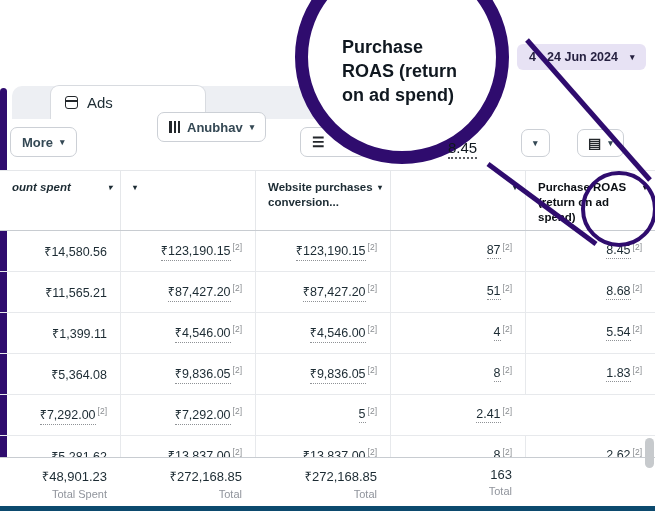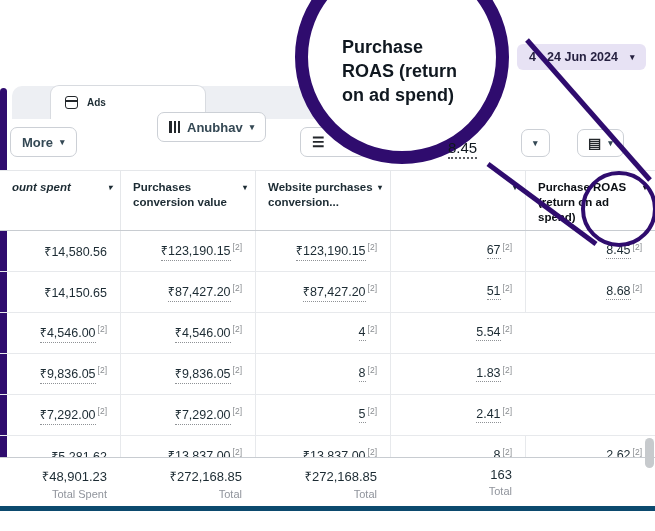--- a/index.html
+++ b/index.html
@@ -18,21 +18,21 @@
   .caret{font-size:9px;line-height:1;}
 
   
   .accent-bar{position:absolute;left:0;top:88px;width:7px;height:374px;background:var(--c-purple,#2f0c6e);border-radius:4px;}
 
   
   .tabstrip{position:absolute;left:12px;top:86px;width:330px;height:33px;background:#edeff3;border-radius:10px 10px 0 0;}
   .tab{
     position:absolute;left:50px;top:85px;width:156px;height:34px;background:#fff;
     border:1px solid #d8dbe0;border-bottom:none;border-radius:9px 9px 0 0;
-    display:flex;align-items:center;gap:9px;padding:0 0 0 14px;font-size:10px;font-weight:700;cursor:pointer;
+    display:flex;align-items:center;gap:9px;padding:0 0 0 14px;font-size:15px;font-weight:400;cursor:pointer;
   }
   .tab-icon{width:13px;height:13px;border:1.6px solid #23272b;border-radius:3px;position:relative;flex:0 0 auto;}
   .tab-icon::after{content:"";position:absolute;left:0;right:0;top:3px;height:1.6px;background:#23272b;}
 
   
   .btn{
     position:absolute;height:30px;background:#fff;border:1px solid #ccd0d6;border-radius:7px;
     display:flex;align-items:center;gap:7px;padding:8px 11px;font-size:13px;font-weight:600;color:#344854;cursor:pointer;white-space:nowrap;
   }
   .btn-more{left:10px;top:127px;}
@@ -131,21 +131,20 @@
     <span class="glyph-icon">▤</span>
     <span class="caret">▾</span>
   </div>
 
   <div class="thead grid">
     <div class="hcell">
       <span class="lbl">ount spent</span>
       <span class="hcaret">▾</span>
     </div>
     <div class="hcell">
-      <span class="lbl">Purchases conversion value</span>
       <span class="hcaret">▾</span>
     </div>
     <div class="hcell">
       <span class="lbl">Website purchases conversion...</span>
       <span class="hcaret">▾</span>
     </div>
     <div class="hcell">
       <span class="lbl"></span>
       <span class="hcaret">▾</span>
     </div>
@@ -163,32 +162,32 @@
         </div>
       <div class="cell">
           <span class="u">₹123,190.15</span>
           <span class="sup">[2]</span>
         </div>
       <div class="cell">
           <span class="u">₹123,190.15</span>
           <span class="sup">[2]</span>
         </div>
       <div class="cell">
-          <span class="u">67</span>
+          <span class="u">87</span>
           <span class="sup">[2]</span>
         </div>
       <div class="cell">
           <span class="u">8.45</span>
           <span class="sup">[2]</span>
         </div>
     </div>
 
     <div class="row grid">
       <div class="cell">
-          <span>₹14,150.65</span>
+          <span>₹11,565.21</span>
         </div>
       <div class="cell">
           <span class="u">₹87,427.20</span>
           <span class="sup">[2]</span>
         </div>
       <div class="cell">
           <span class="u">₹87,427.20</span>
           <span class="sup">[2]</span>
         </div>
       <div class="cell">
@@ -196,38 +195,44 @@
           <span class="sup">[2]</span>
         </div>
       <div class="cell">
           <span class="u">8.68</span>
           <span class="sup">[2]</span>
         </div>
     </div>
 
     <div class="row grid">
       <div class="cell">
+          <span>₹1,399.11</span>
+        </div>
+      <div class="cell">
           <span class="u">₹4,546.00</span>
           <span class="sup">[2]</span>
         </div>
       <div class="cell">
           <span class="u">₹4,546.00</span>
           <span class="sup">[2]</span>
         </div>
       <div class="cell">
           <span class="u">4</span>
           <span class="sup">[2]</span>
         </div>
       <div class="cell">
           <span class="u">5.54</span>
           <span class="sup">[2]</span>
         </div>
     </div>
 
     <div class="row grid">
+      <div class="cell">
+          <span>₹5,364.08</span>
+        </div>
       <div class="cell">
           <span class="u">₹9,836.05</span>
           <span class="sup">[2]</span>
         </div>
       <div class="cell">
           <span class="u">₹9,836.05</span>
           <span class="sup">[2]</span>
         </div>
       <div class="cell">
           <span class="u">8</span>

